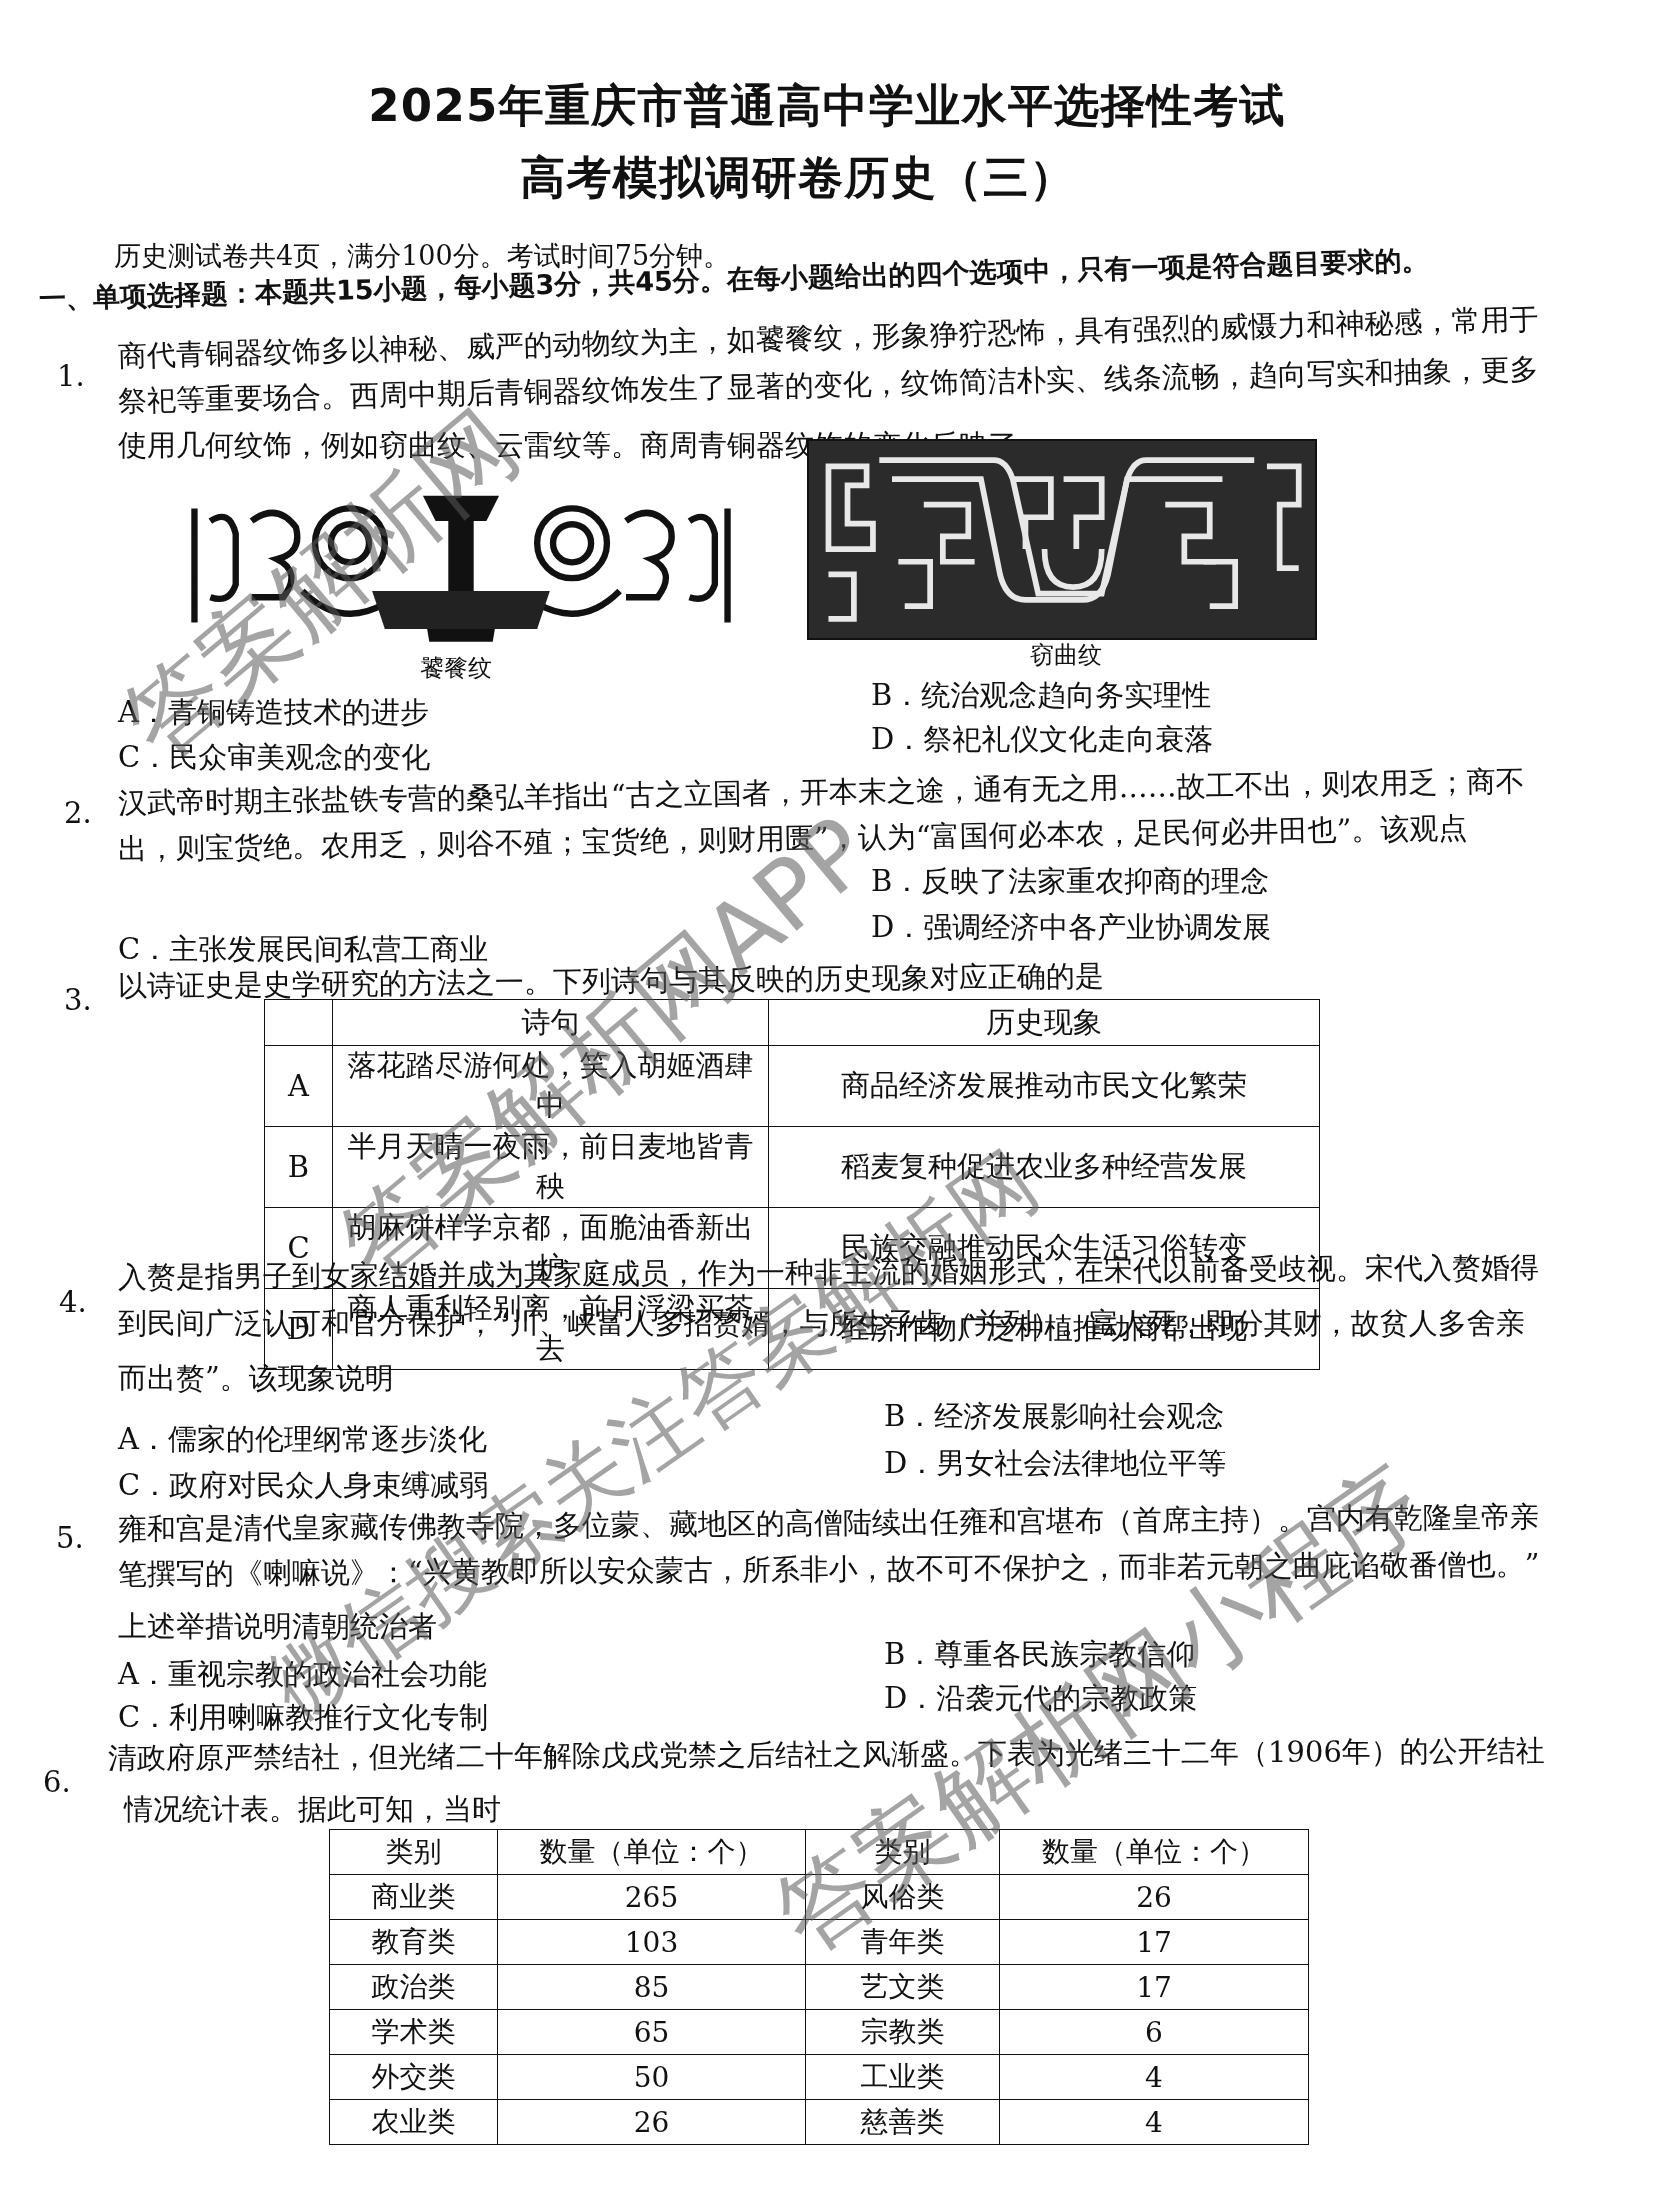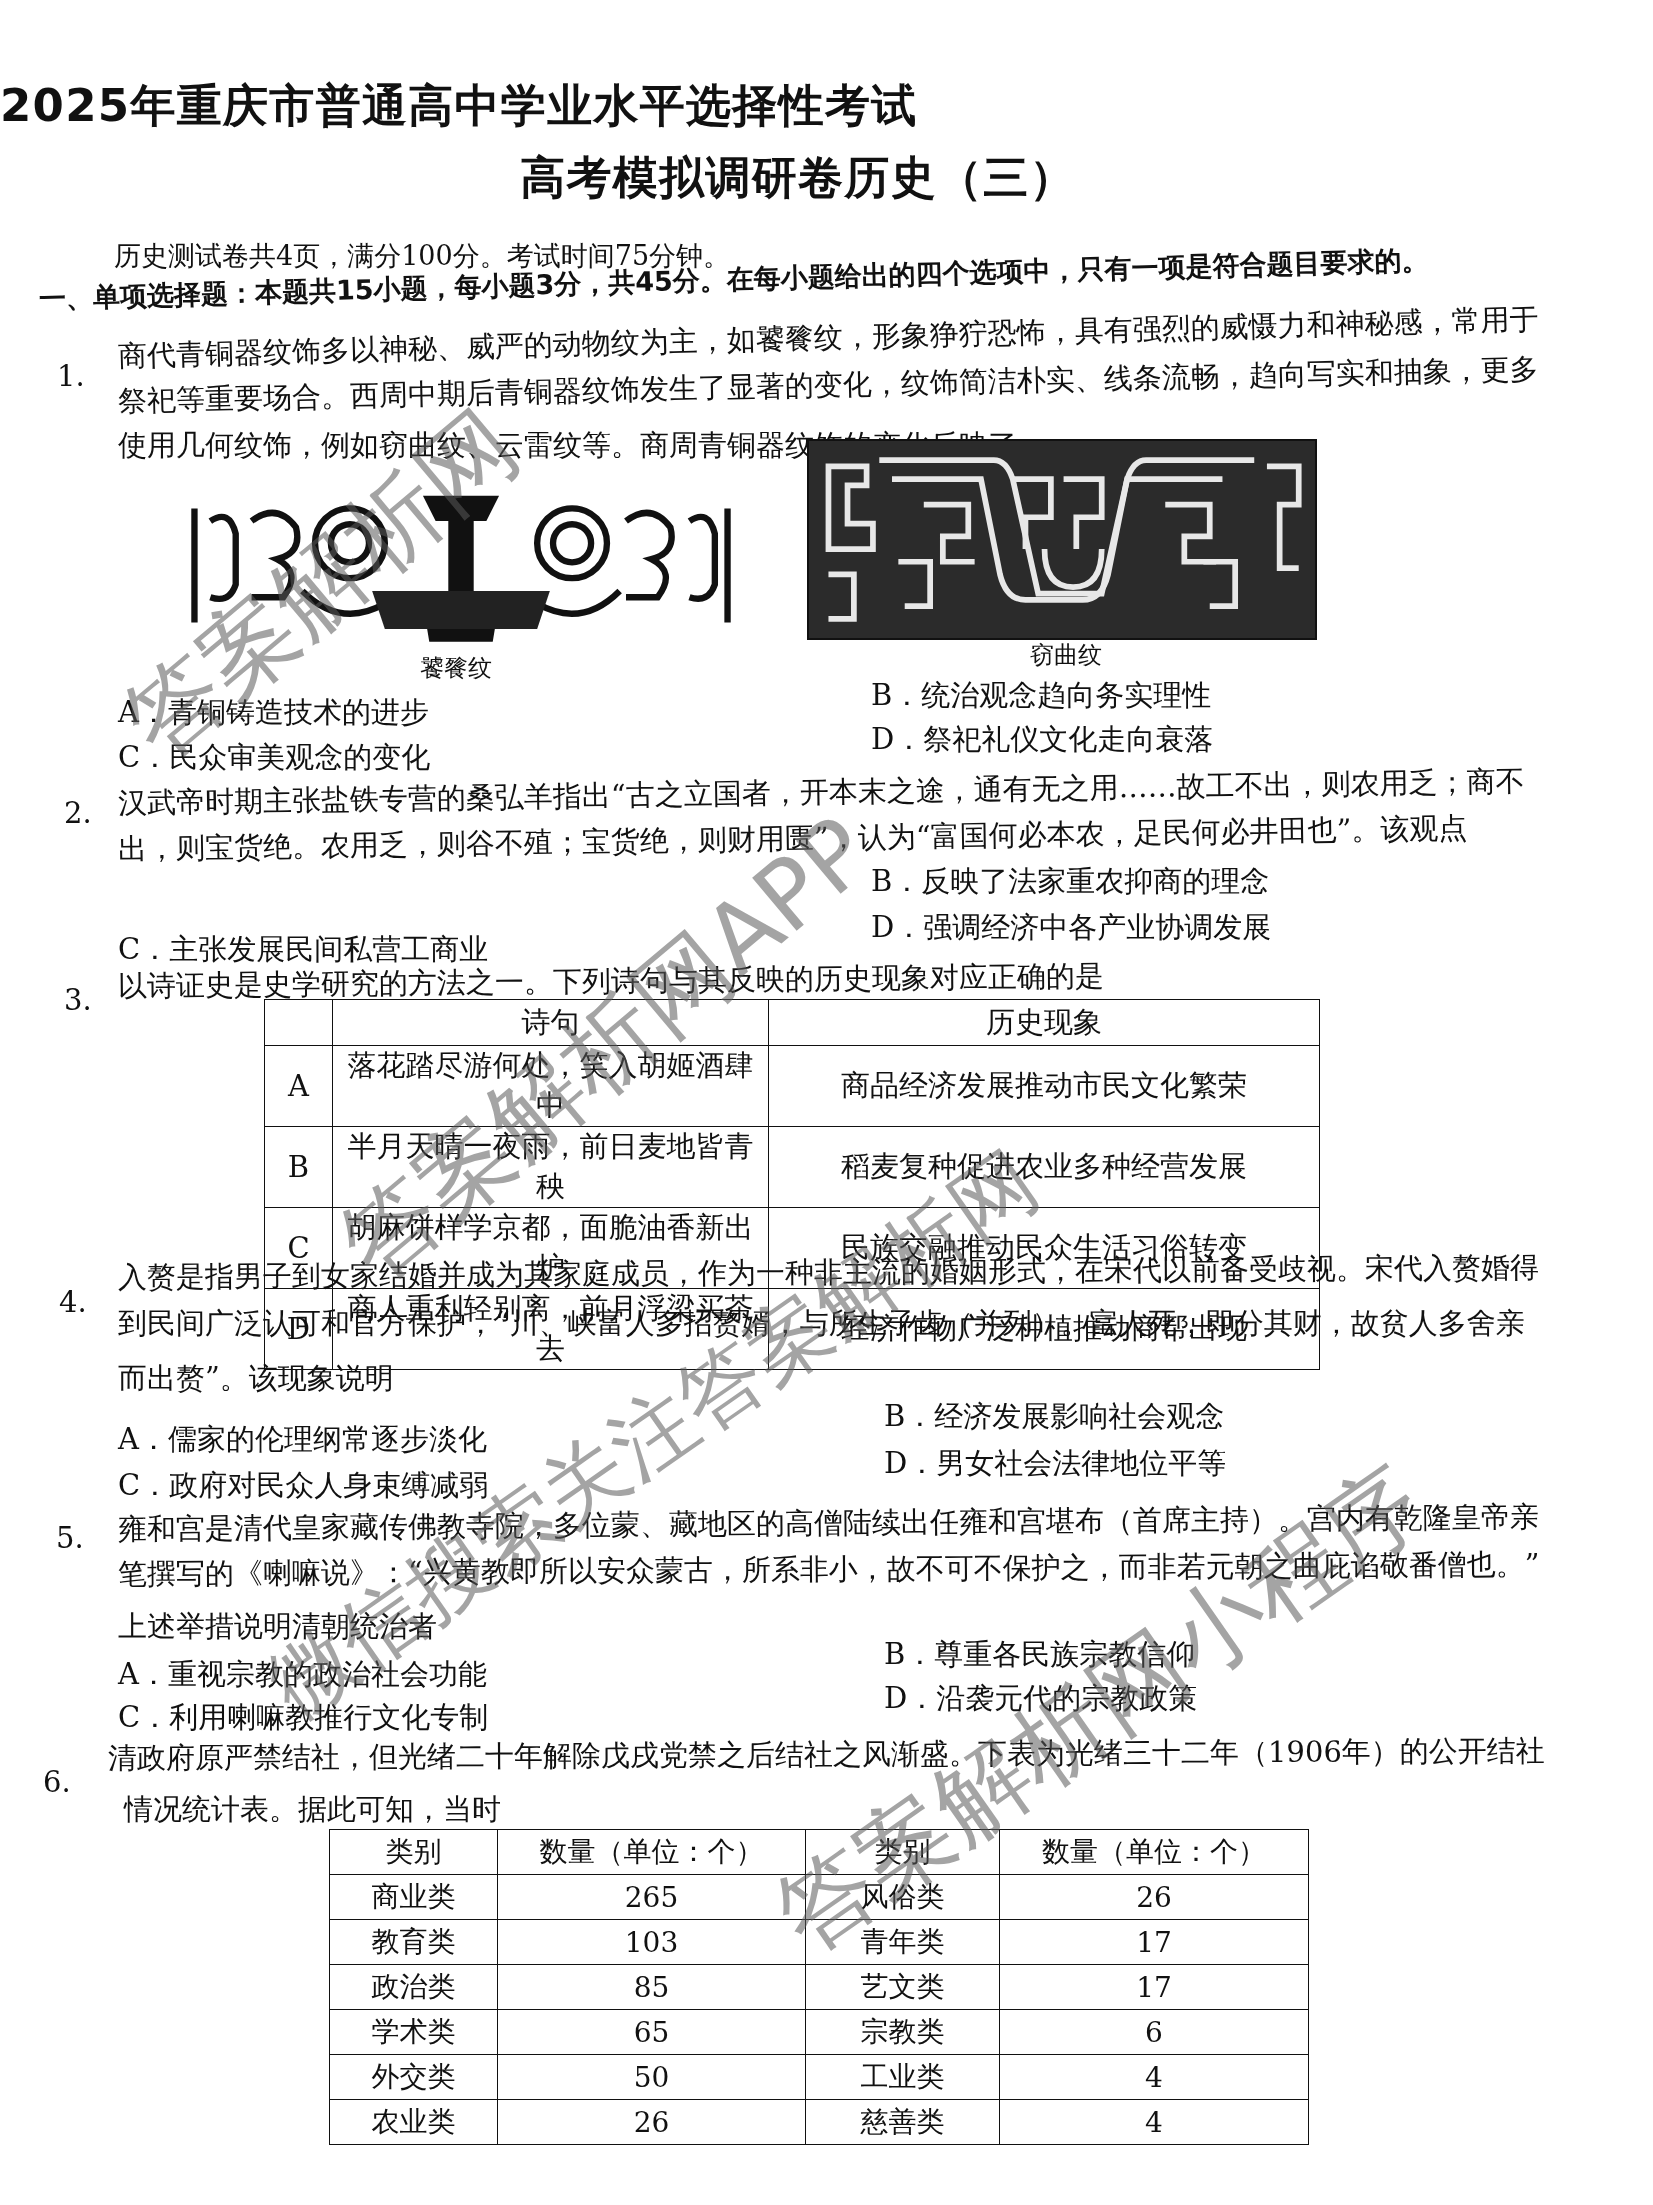--- a/index.html
+++ b/index.html
@@ -2,21 +2,21 @@
 <html style="font-size:10.2px"><head>
 <meta charset="utf-8">
 <style>
   html, body { margin: 0; padding: 0; background: #ffffff; }
   body {
     width: 1654px; height: 2205px; position: relative; overflow: hidden;
     font-family: "DejaVu Serif", "Liberation Serif", serif; color: #111;
   }
   .page { position: absolute; inset: 0; }
   .title1 {
-    position: absolute; left: 0; width: 1654px; top: 76px; 
+    position: absolute; left: 0; width: 1654px; top: 76px; text-align: center;
     font-family: "DejaVu Sans", "Liberation Sans", sans-serif; font-weight: bold;
     font-size: 45px; letter-spacing: 1.3px;
   }
   .title2 {
     position: absolute; left: 0; width: 1596px; top: 148px; text-align: center;
     font-family: "DejaVu Sans", "Liberation Sans", sans-serif; font-weight: bold;
     font-size: 45px; letter-spacing: 1.3px;
   }
   .line { position: absolute; white-space: nowrap; font-size: 29px; line-height: 1; }
   .bold { font-family: "DejaVu Sans", "Liberation Sans", sans-serif; font-weight: bold; }

